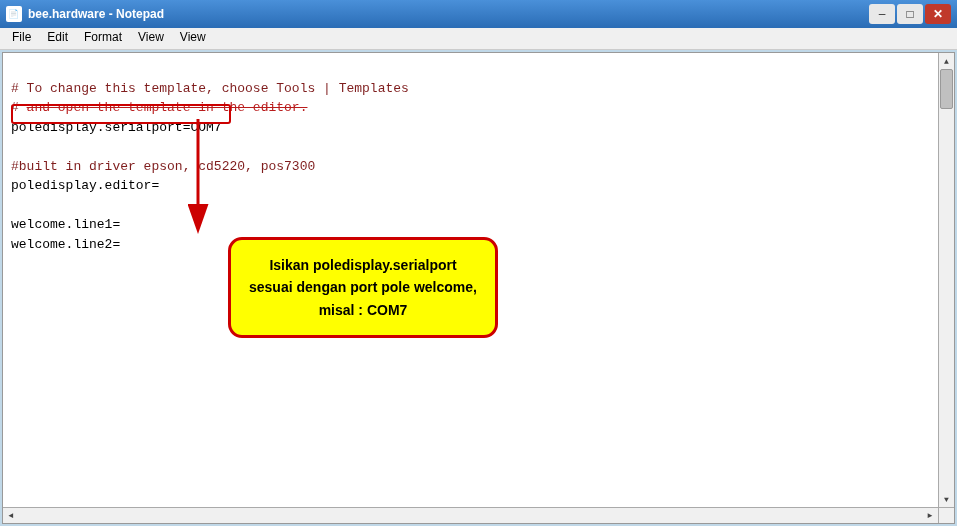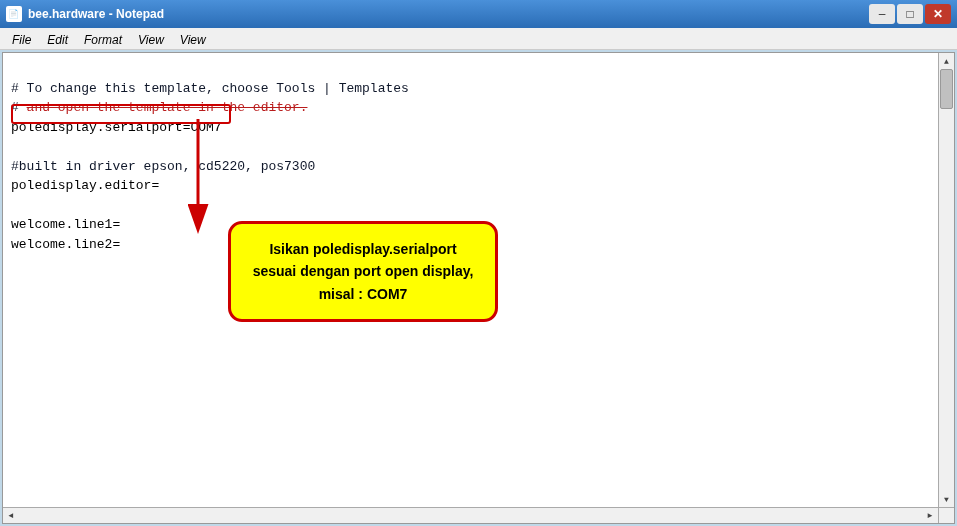--- a/index.html
+++ b/index.html
@@ -69,25 +69,24 @@
 
     .tb-minimize { background: #e8e8e8; color: #333; }
     .tb-maximize { background: #e8e8e8; color: #333; }
     .tb-close { background: #c0392b; color: white; font-weight: bold; }
 
     
     .menubar {
       background: #f0f0f0;
       height: 22px;
       display: flex;
-      align-items: flex-end;
+      align-items: flex-start;
       padding: 0 4px;
       border-bottom: 1px solid #ccc;
       flex-shrink: 0;
-      font-style: italic;
     }
 
     .menu-item {
       padding: 2px 8px;
       font-family: 'Segoe UI', Arial, sans-serif;
       font-size: 12px;
       color: #000;
       cursor: pointer;
     }
 
@@ -183,21 +182,21 @@
       width: 220px;
       height: 20px;
       border: 2px solid #cc0000;
       border-radius: 3px;
       pointer-events: none;
     }
 
     
     .callout-box {
       position: absolute;
-      top: 168px;
+      top: 184px;
       left: 225px;
       width: 270px;
       background: #ffff00;
       border: 3px solid #cc0000;
       border-radius: 14px;
       padding: 14px 16px;
       text-align: center;
       pointer-events: none;
     }
 
@@ -211,21 +210,21 @@
 
     
     .arrow-svg {
       position: absolute;
       top: 66px;
       left: 170px;
       pointer-events: none;
     }
 
     .comment-text {
-      color: #0f172a;
+      color: #7f1d1d;
     }
   </style>
 </head>
 <body>
 
 <div class="titlebar">
   <div class="titlebar-left">
     <div class="titlebar-icon">
       <span style="font-size:9px;color:#333;">📄</span>
     </div>
@@ -272,21 +271,21 @@
       <marker id="arrowhead" markerWidth="10" markerHeight="7" refX="5" refY="3.5" orient="auto">
         <polygon points="0 0, 10 3.5, 0 7" fill="#cc0000"></polygon>
       </marker>
     </defs>
     <line x1="25" y1="0" x2="25" y2="100" stroke="#cc0000" stroke-width="3" marker-end="url(#arrowhead)"></line>
   </svg>
 
   <div class="callout-box">
     <div class="callout-text">
       <span>Isikan poledisplay.serialport</span><br>
-      <span>sesuai dengan port open display,</span><br>
+      <span>sesuai dengan port pole welcome,</span><br>
       <span>misal : COM7</span>
     </div>
   </div>
 
   <div class="scrollbar-v">
     <div class="scroll-arrow">▲</div>
     <div class="scroll-thumb-v"></div>
     <div class="scroll-arrow scroll-arrow-bottom">▼</div>
   </div>
 

